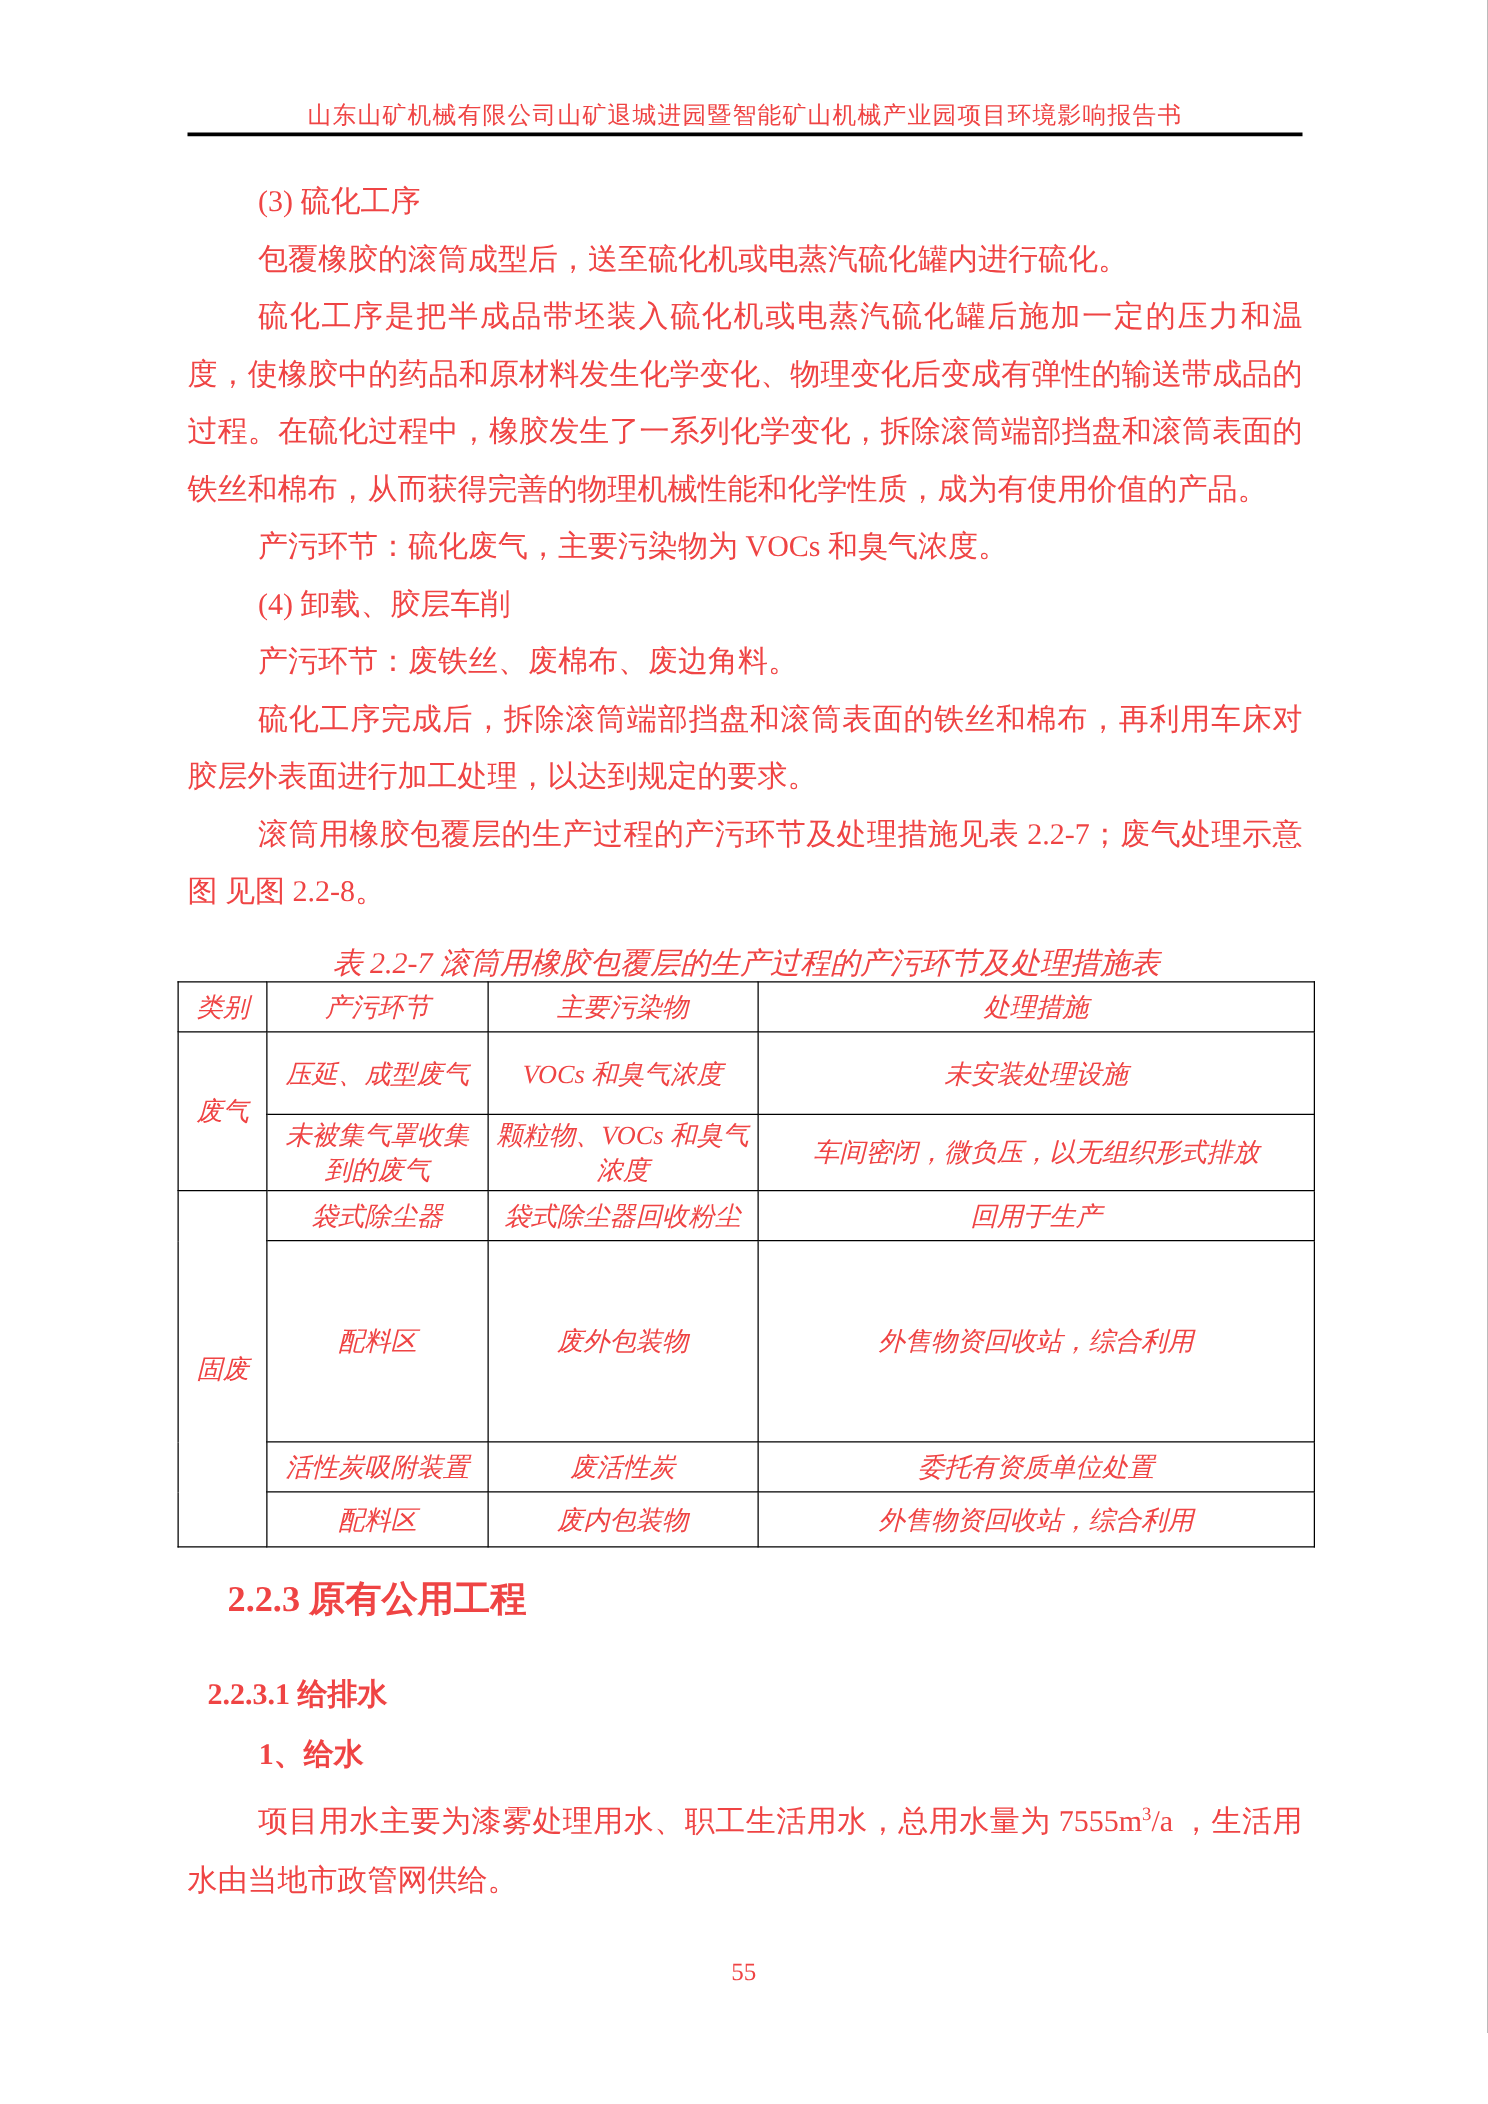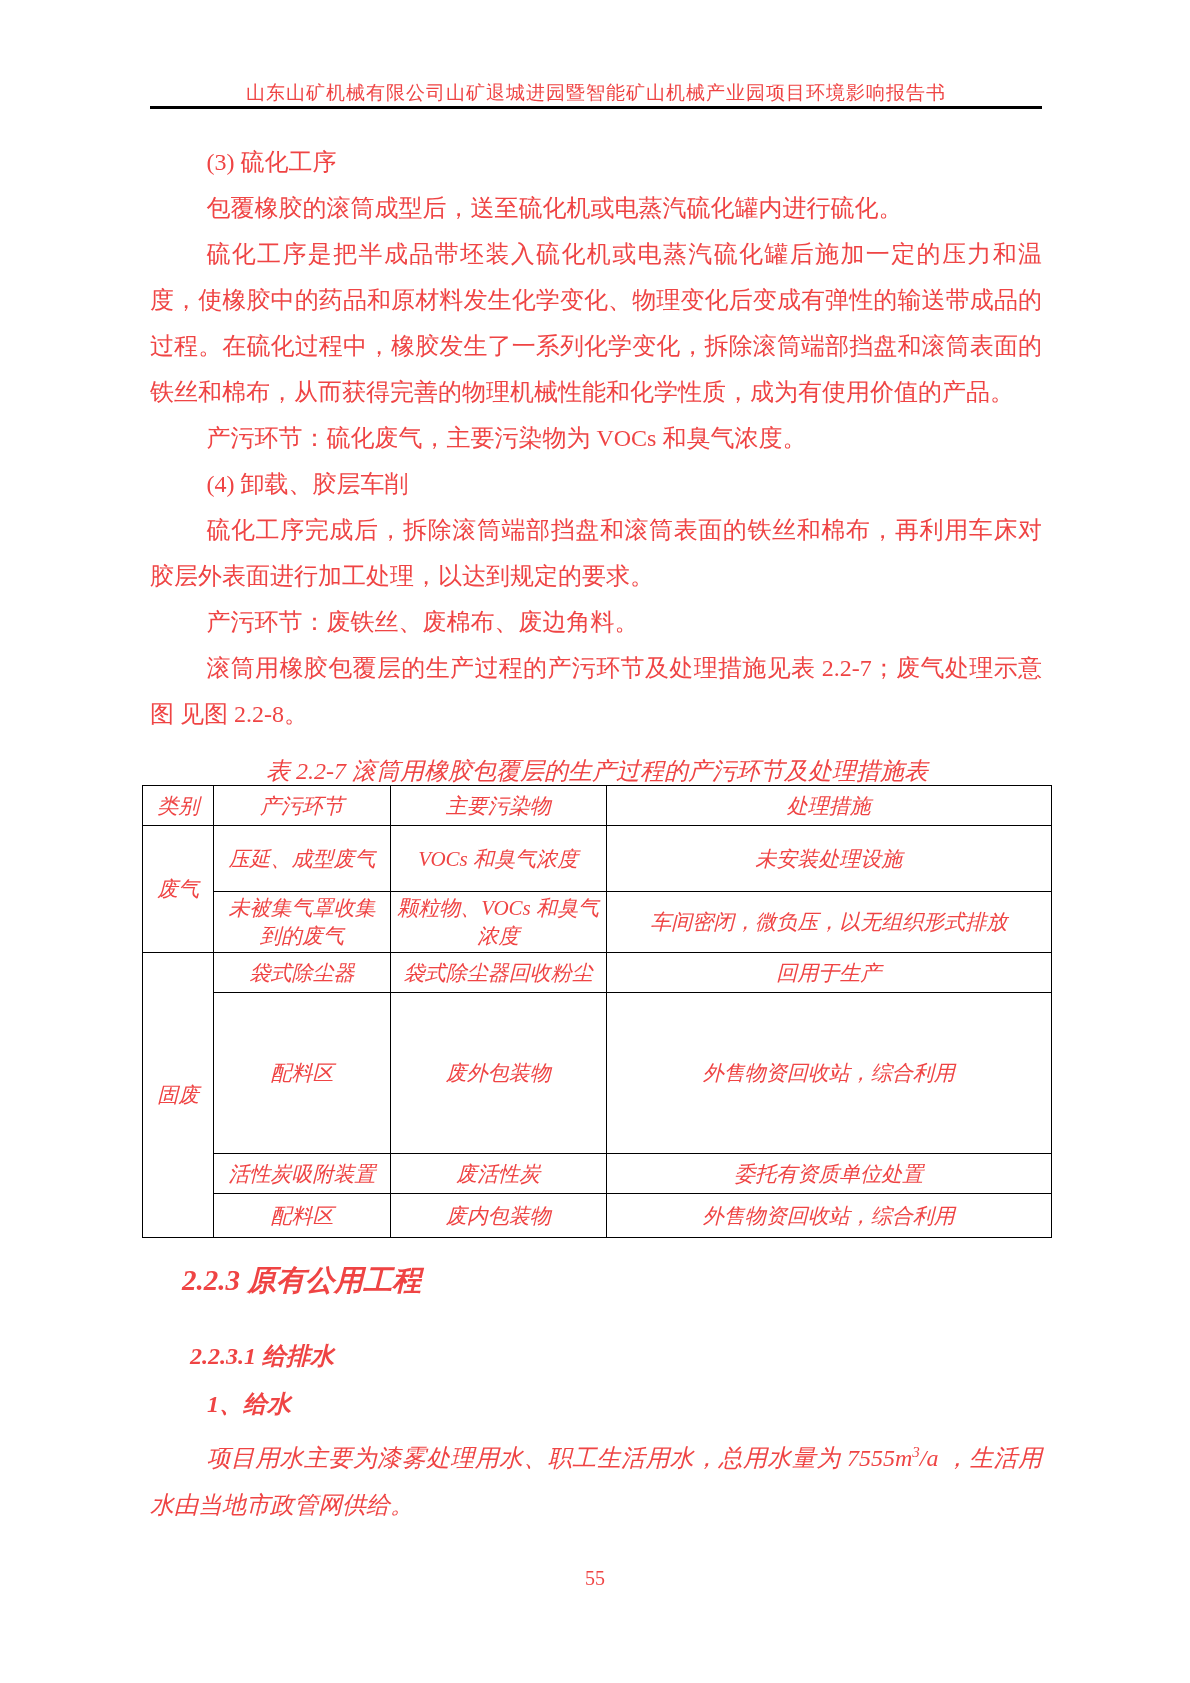--- a/index.html
+++ b/index.html
@@ -95,30 +95,29 @@
   tr.h-row6    { height: 40px; }
   tr.h-row7    { height: 44px; }
   td.v-top { vertical-align: top; padding-top: 7px; }
 
   
   .sections {
     position: absolute;
     top: 1258px;
     left: 150px;
     width: 892px;
-    font-style: italic;
   }
   .sec-h1 {
     margin: 6px 0 0 32px;
     font-size: 29px;
     line-height: 32px;
     font-weight: bold;
   }
   .sec-h2 {
-    margin: 47px 0 0 40px;
+    margin: 47px 0 0 16px;
     font-size: 24px;
     line-height: 27px;
     font-weight: bold;
   }
   .sec-h3 {
     margin: 21px 0 0 57px;
     font-size: 24px;
     line-height: 27px;
     font-weight: bold;
   }
@@ -152,22 +151,22 @@
 
   <div class="doc-header">山东山矿机械有限公司山矿退城进园暨智能矿山机械产业园项目环境影响报告书</div>
   <div class="doc-header-rule"></div>
 
   <div class="body-flow">
     <p>(3) 硫化工序</p>
     <p>包覆橡胶的滚筒成型后，送至硫化机或电蒸汽硫化罐内进行硫化。</p>
     <p>硫化工序是把半成品带坯装入硫化机或电蒸汽硫化罐后施加一定的压力和温度，使橡胶中的药品和原材料发生化学变化、物理变化后变成有弹性的输送带成品的过程。在硫化过程中，橡胶发生了一系列化学变化，拆除滚筒端部挡盘和滚筒表面的铁丝和棉布，从而获得完善的物理机械性能和化学性质，成为有使用价值的产品。</p>
     <p>产污环节：硫化废气，主要污染物为 VOCs 和臭气浓度。</p>
     <p>(4) 卸载、胶层车削</p>
+    <p>产污环节：废铁丝、废棉布、废边角料。</p>
     <p>硫化工序完成后，拆除滚筒端部挡盘和滚筒表面的铁丝和棉布，再利用车床对胶层外表面进行加工处理，以达到规定的要求。</p>
-    <p>产污环节：废铁丝、废棉布、废边角料。</p>
     <p>滚筒用橡胶包覆层的生产过程的产污环节及处理措施见表 2.2-7；废气处理示意图 见图 2.2-8。</p>
   </div>
 
   <div class="table-wrap">
     <p class="table-title">表 2.2-7 滚筒用橡胶包覆层的生产过程的产污环节及处理措施表</p>
     <table class="pollu">
       <colgroup>
         <col class="col-cat">
           <col class="col-source">
           <col class="col-poll">

